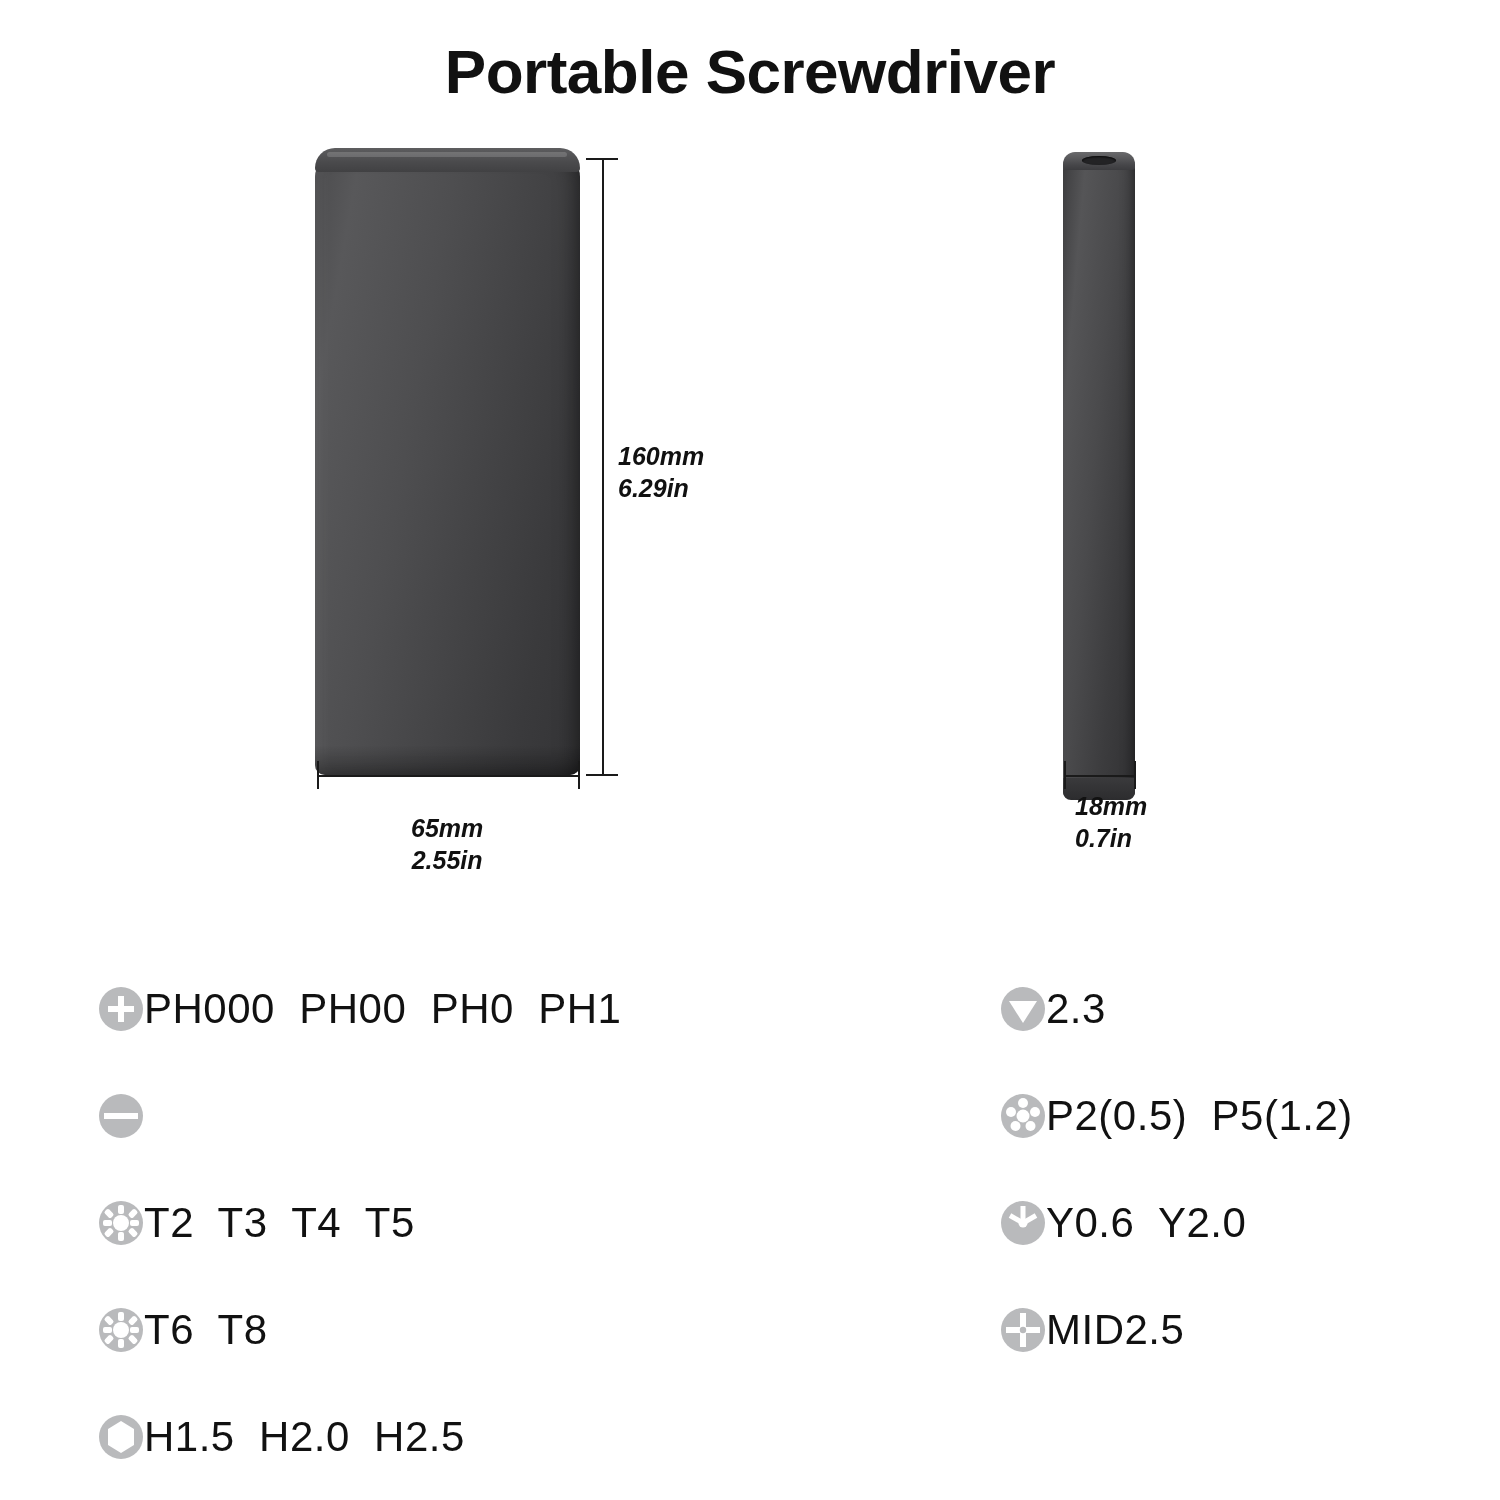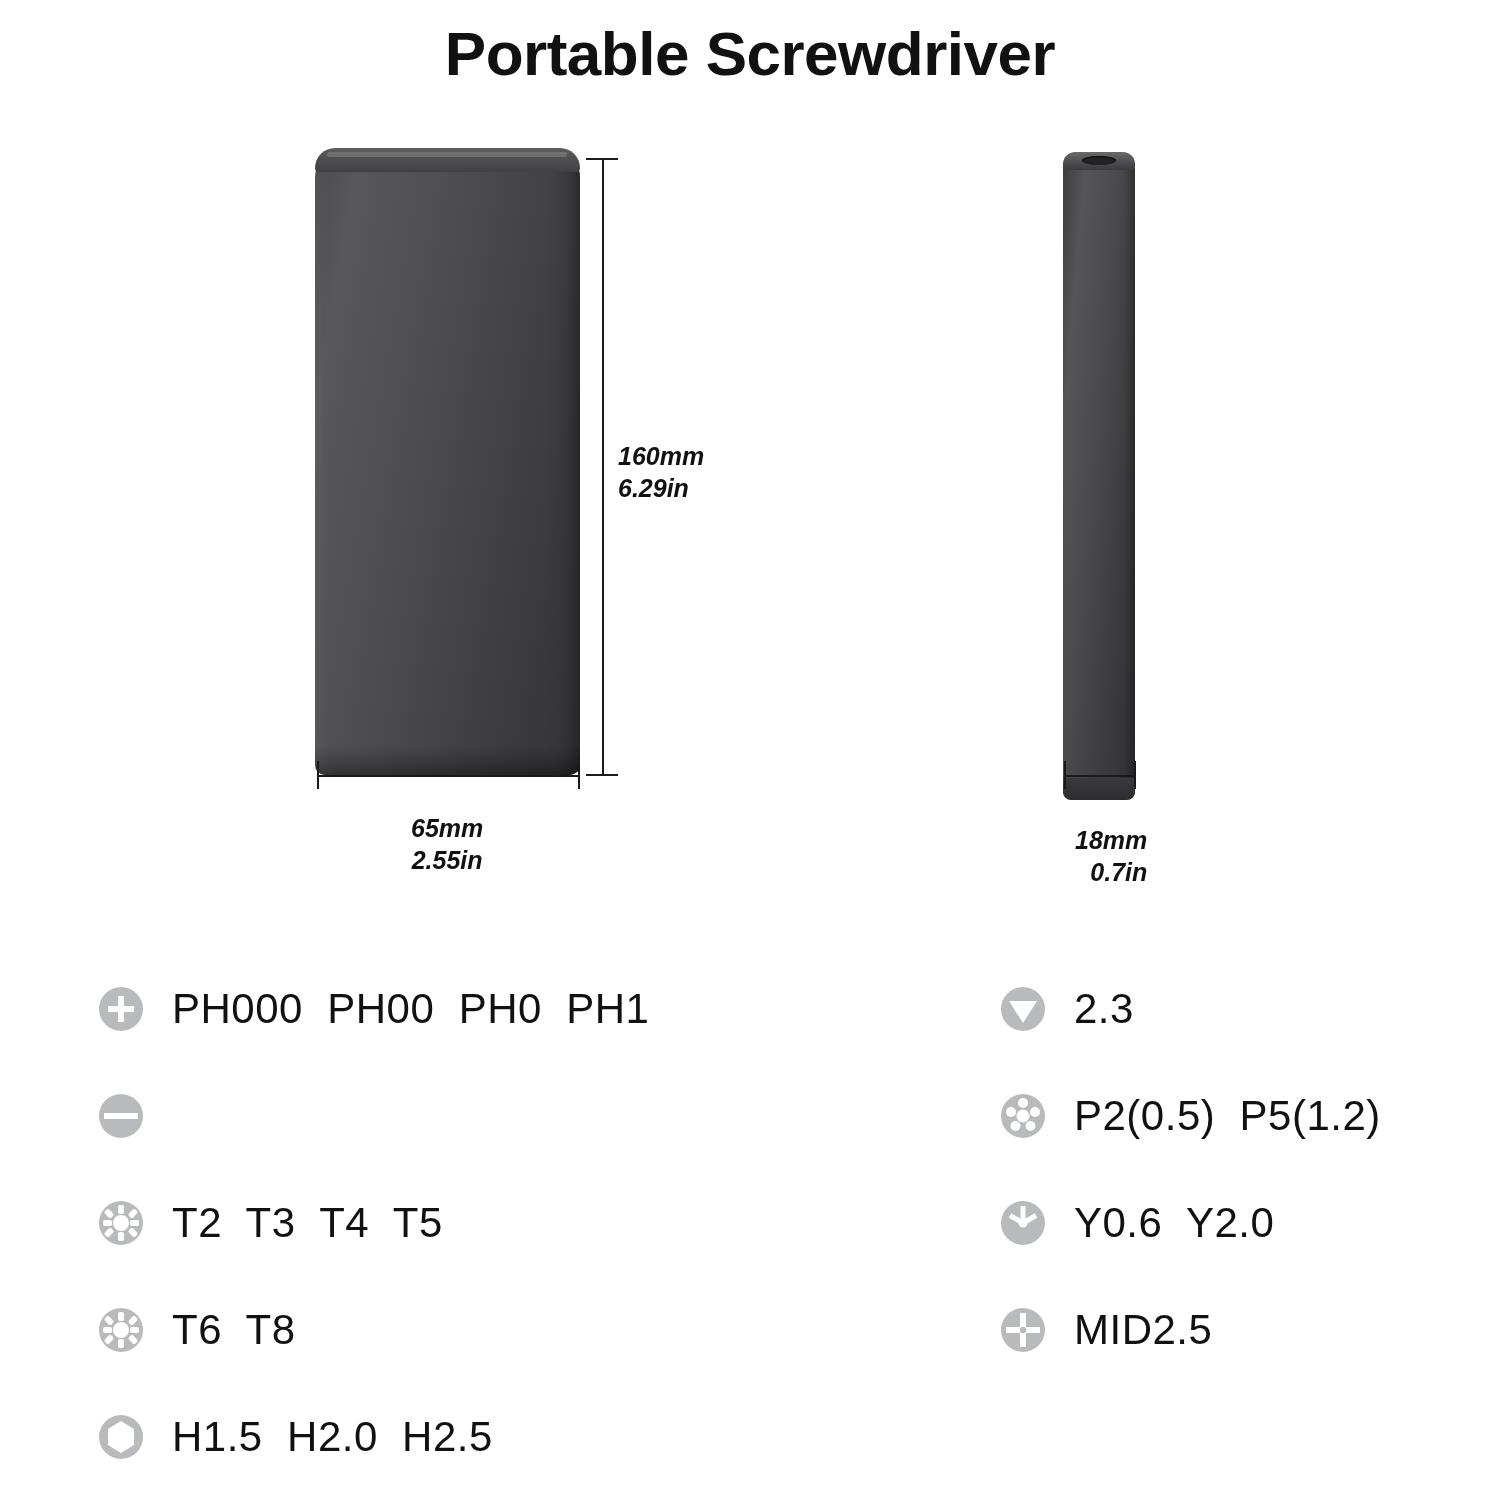--- a/index.html
+++ b/index.html
@@ -12,21 +12,21 @@
     height: 1500px;
     font-family: "Liberation Sans", sans-serif;
     color: #000;
     position: relative;
     overflow: hidden;
   }
 
   
   .title {
     position: absolute;
-    top: 18px;
+    top: 36px;
     left: 0;
     width: 1500px;
     text-align: center;
     font-size: 62px;
     font-weight: bold;
     letter-spacing: -0.5px;
     color: #111;
   }
 
   
@@ -174,21 +174,20 @@
   }
   .bit-icon {
     width: 46px;
     height: 46px;
     flex: 0 0 46px;
     position: relative;
     color: #b9babc;
   }
   .bit-icon svg { display: block; width: 46px; height: 46px; }
   .bit-text {
-    margin-left: 28px;
     font-size: 42px;
     color: #111;
     letter-spacing: 0.5px;
     white-space: pre;
   }
 </style>
 </head>
 <body>
 
 <div class="title">Portable Screwdriver</div>
@@ -217,21 +216,21 @@
   <div>
     <div class="rod-body"></div>
     <div class="rod-top"></div>
     <div class="rod-top-hole"></div>
     <div class="rod-bottom"></div>
   </div>
 
   <div class="dim-line dim-h" style="left:1064px; top:645px; width:72px;"></div>
   <div class="dim-cap" style="left:1064px; top:631px; width:2px; height:28px;"></div>
   <div class="dim-cap" style="left:1134px; top:631px; width:2px; height:28px;"></div>
-  <div class="dim-label" style="left:1075px; top:660px; text-align:right;margin-top:34px;">18mm
+  <div class="dim-label" style="left:1075px; top:660px; text-align:left;">18mm
 0.7in</div>
 </div>
 
 <div class="bit-list">
 
   <div class="bit-col left">
 
     <div class="bit-row">
       <span class="bit-icon">
         <svg viewBox="0 0 46 46" aria-hidden="true">

